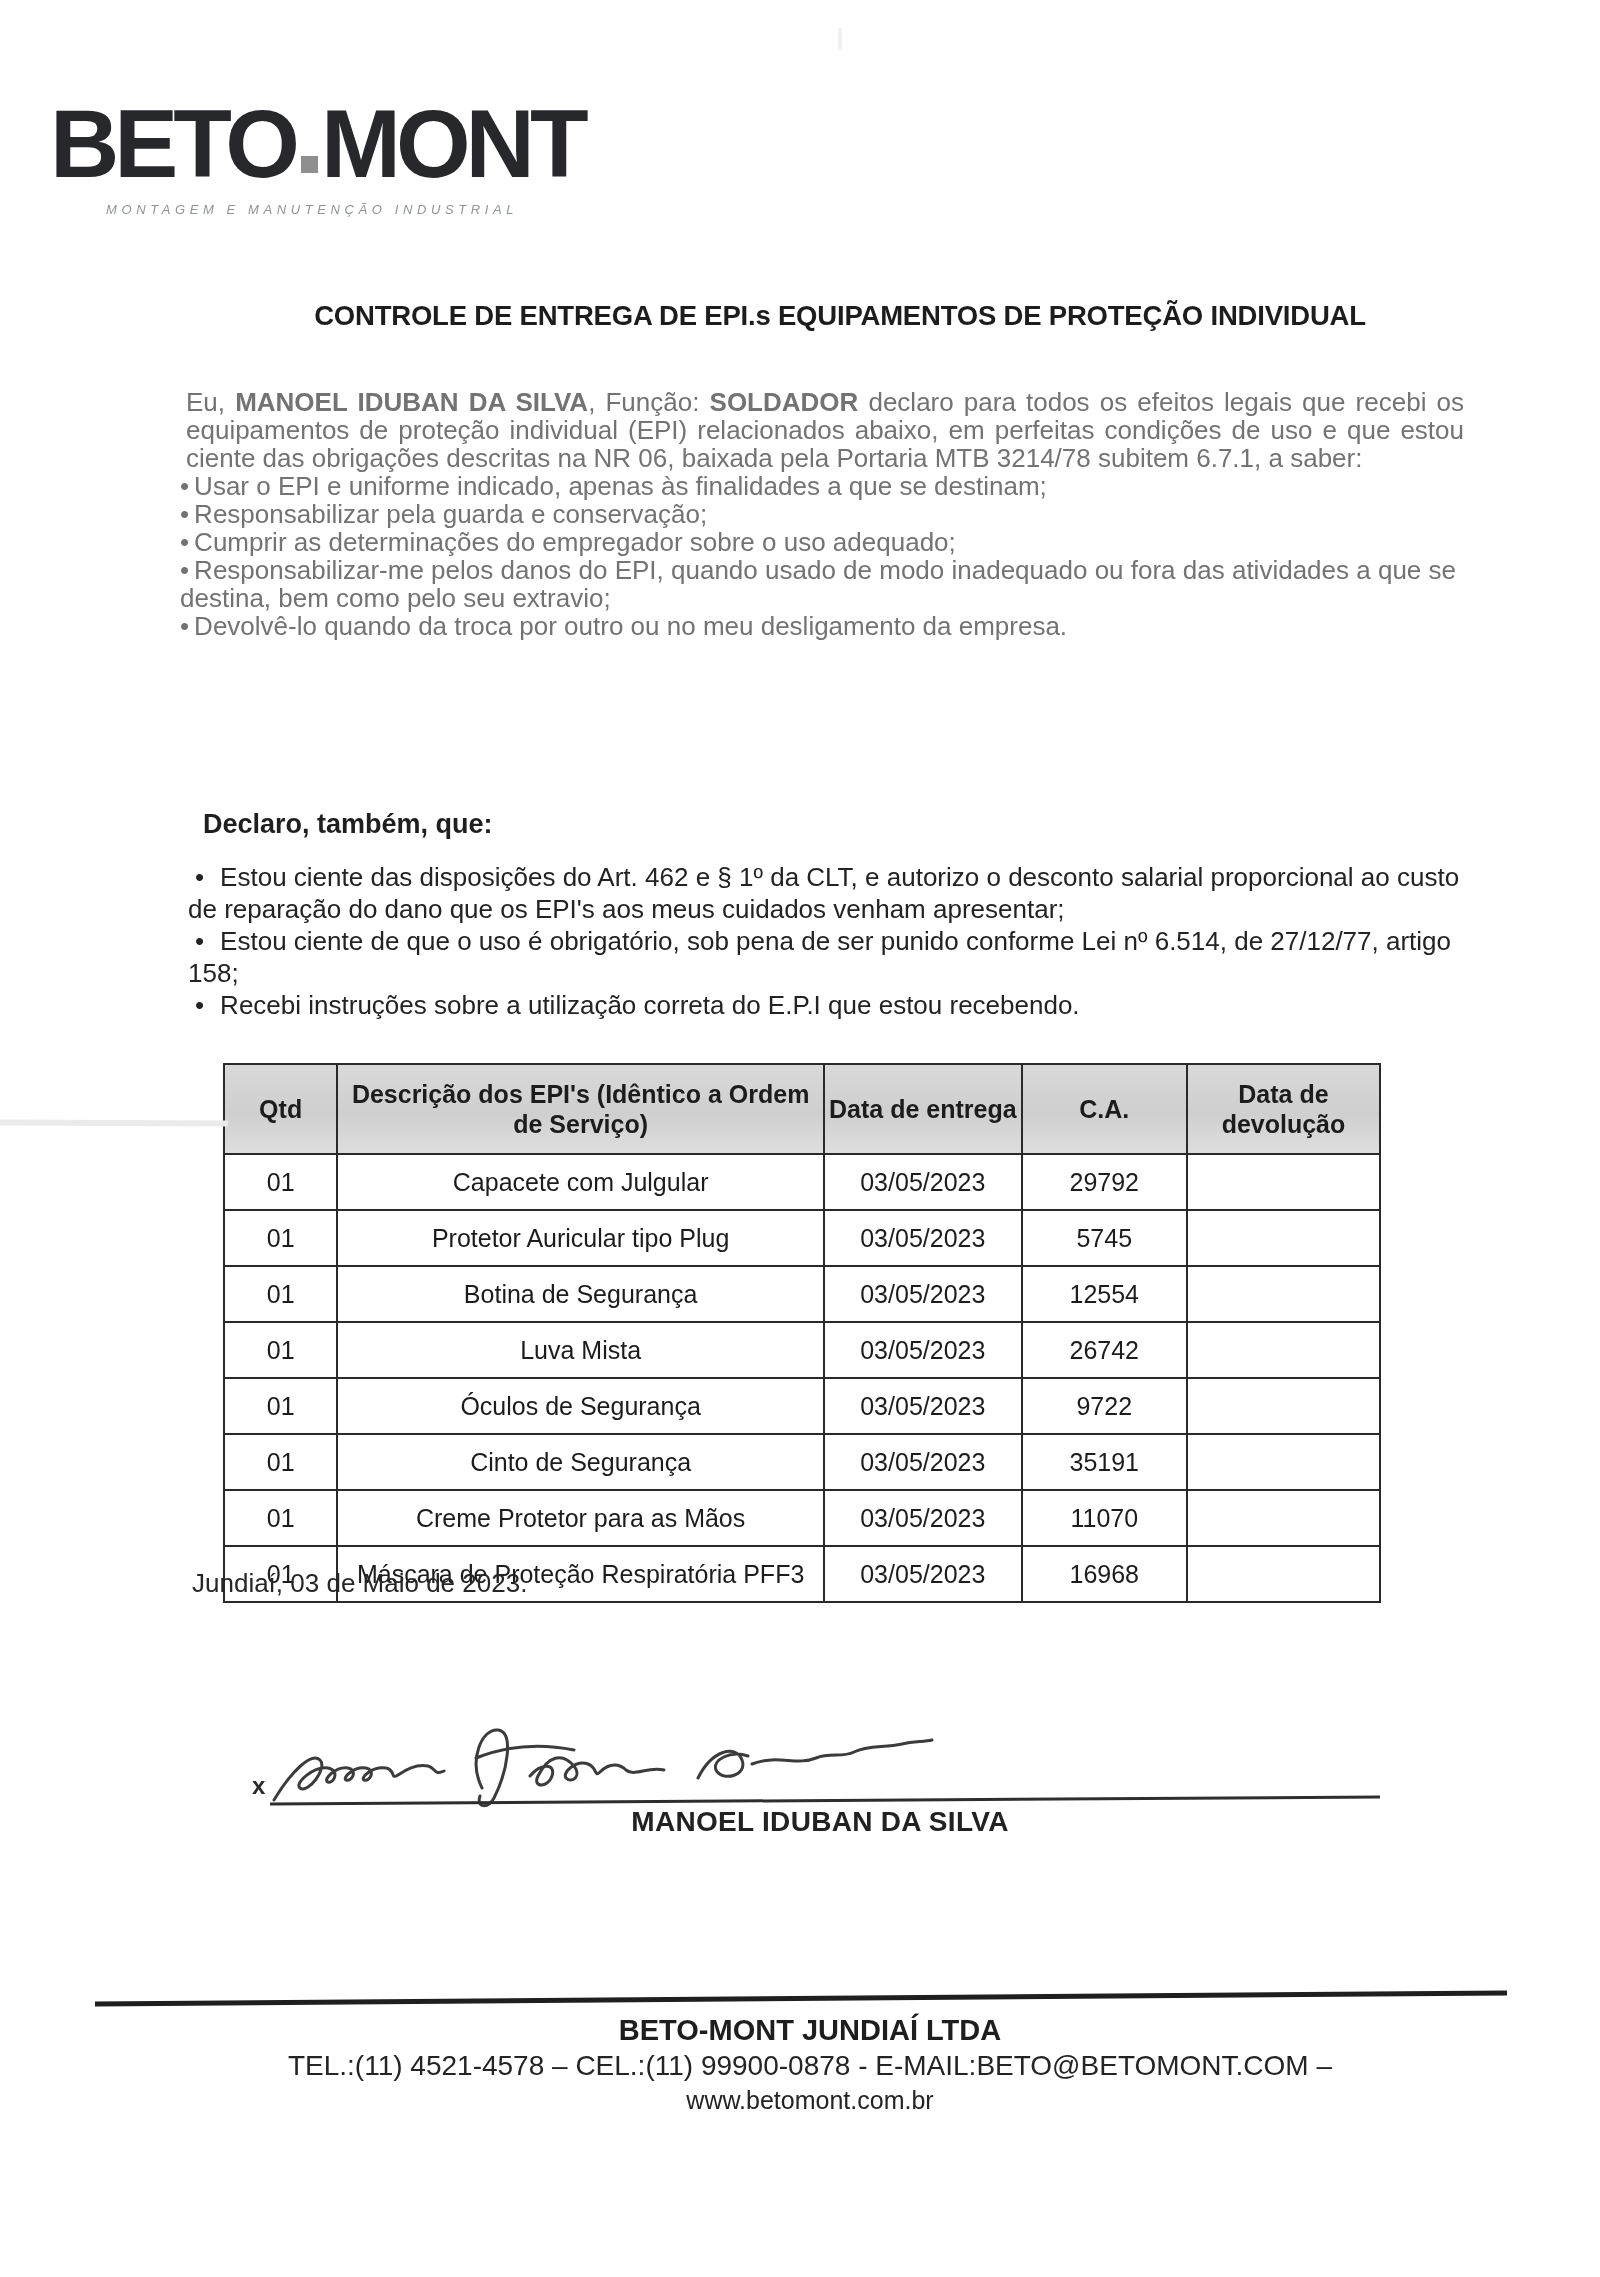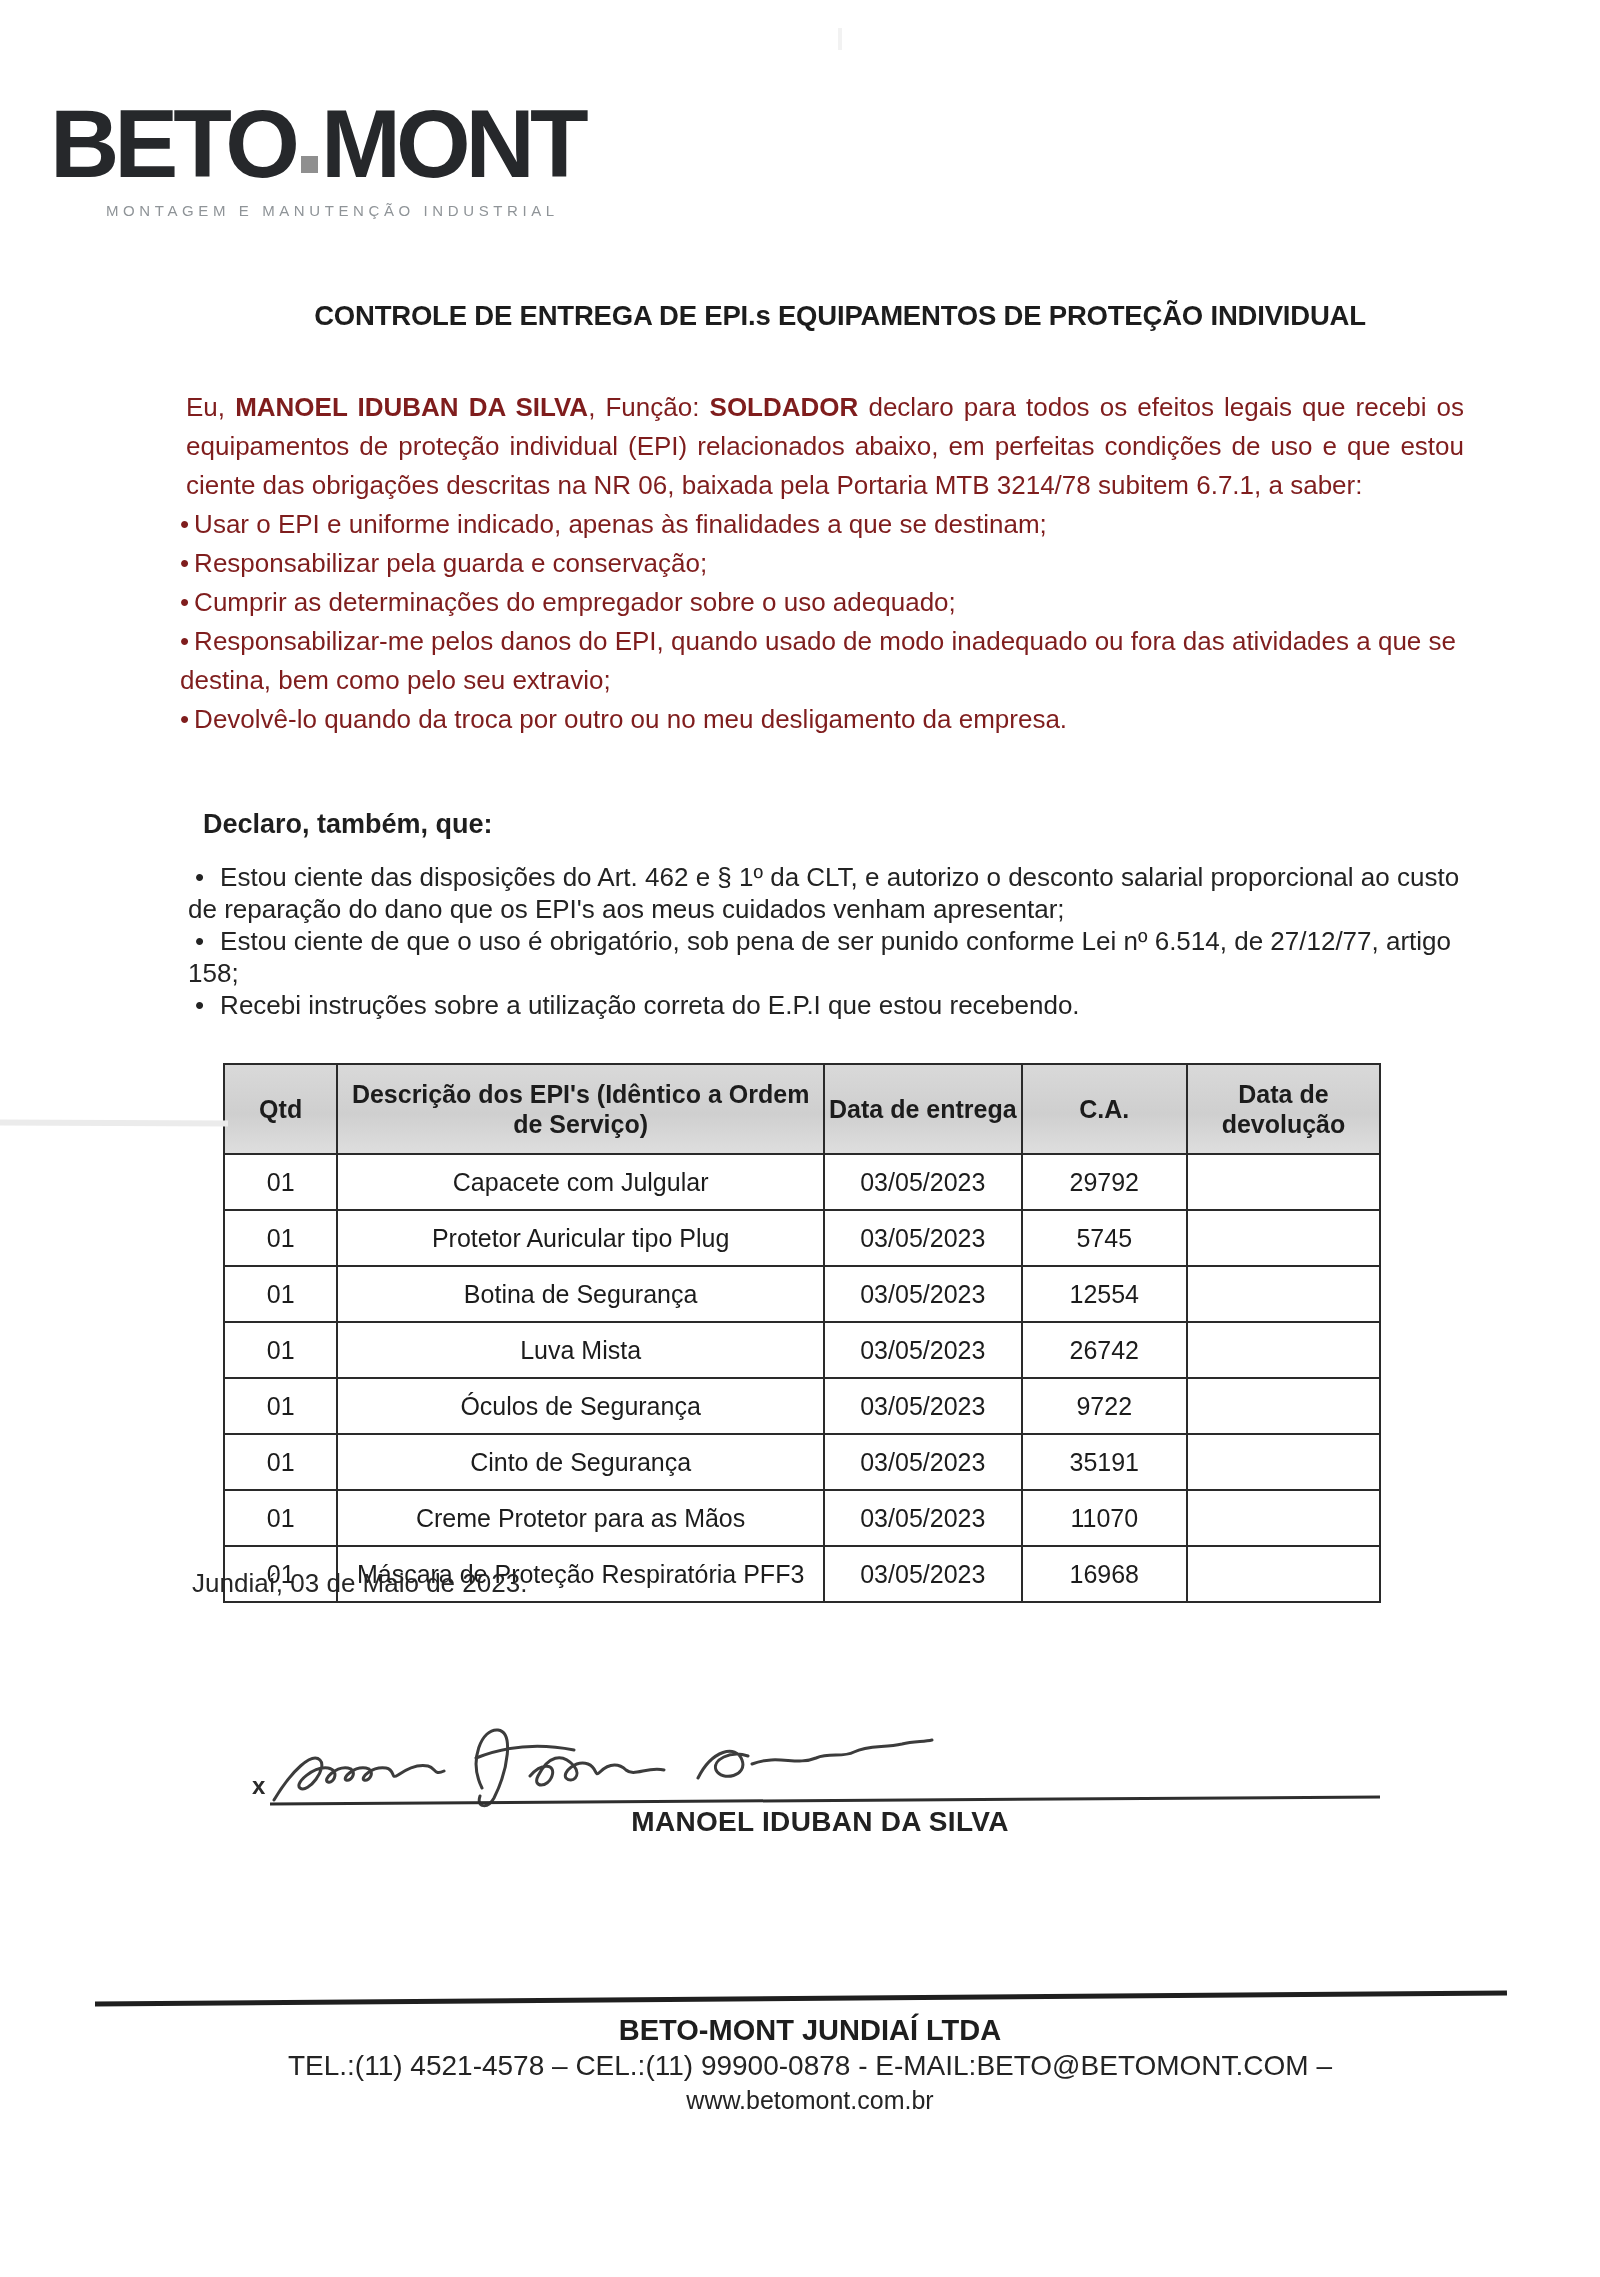--- a/index.html
+++ b/index.html
@@ -14,34 +14,34 @@
   .wordmark {
     font-weight:bold; font-size:96px; line-height:1; letter-spacing:-5px;
     color:#26282b; white-space:nowrap;
   }
   .wordmark .dot {
     display:inline-block; width:17px; height:17px; background:#8f8f8f;
     margin:0 3px 4px 6px; vertical-align:baseline;
   }
   .tagline {
     margin-top:10px; margin-left:56px;
-    font-size:15px; letter-spacing:4.6px; color:#8f9498; white-space:nowrap;
+    font-size:13px; letter-spacing:4.6px; color:#8f9498; white-space:nowrap;font-style:italic;
   }
 
   
   .doc-title {
     position:absolute; top:300px; left:0; width:100%; margin:0;
     text-align:center; font-size:27.5px; font-weight:bold; color:#1d1d1d;
     letter-spacing:-0.2px;
     padding-left:40px;
   }
 
   
   .intro-block { position:absolute; top:388px; left:180px; width:1284px;
-    font-size:26px; line-height:39px; color:#7f1d1d; }
+    font-size:26px; line-height:28px; color:#737373; }
   .intro { margin:0 0 0 6px; text-align:justify; }
   .b { font-weight:bold; }
   ul.plain { margin:0; padding:0; list-style:none; }
   .obligations li { margin:0; }
   .obligations .blt { margin-right:5px; }
 
   .declaro-heading {
     position:absolute; top:796px; left:190px; margin:13px;
     font-size:27px; font-weight:bold; color:#1f1f1f;
   }

